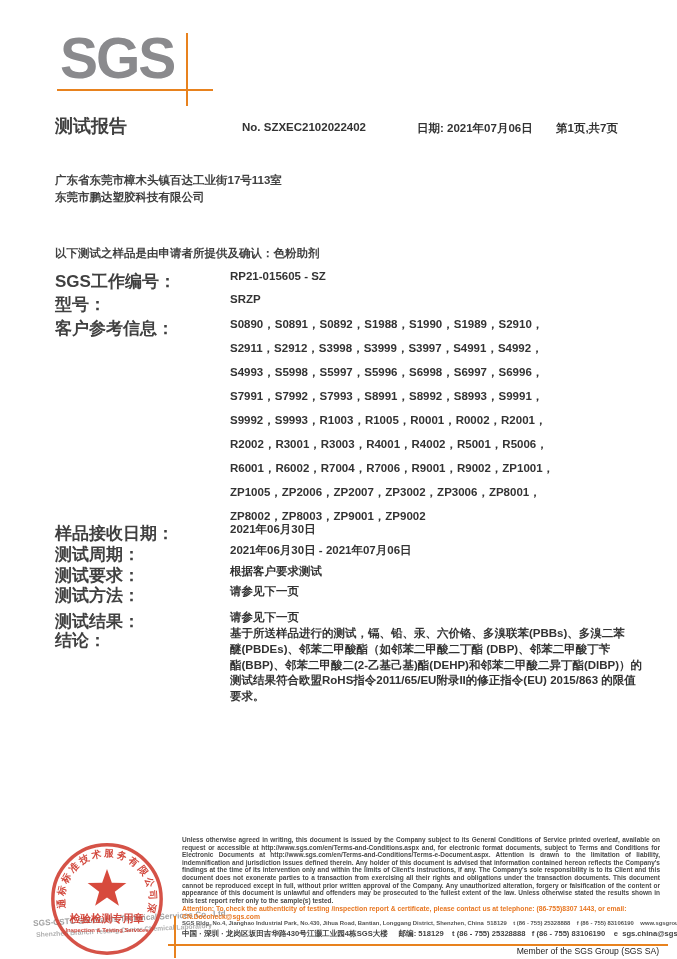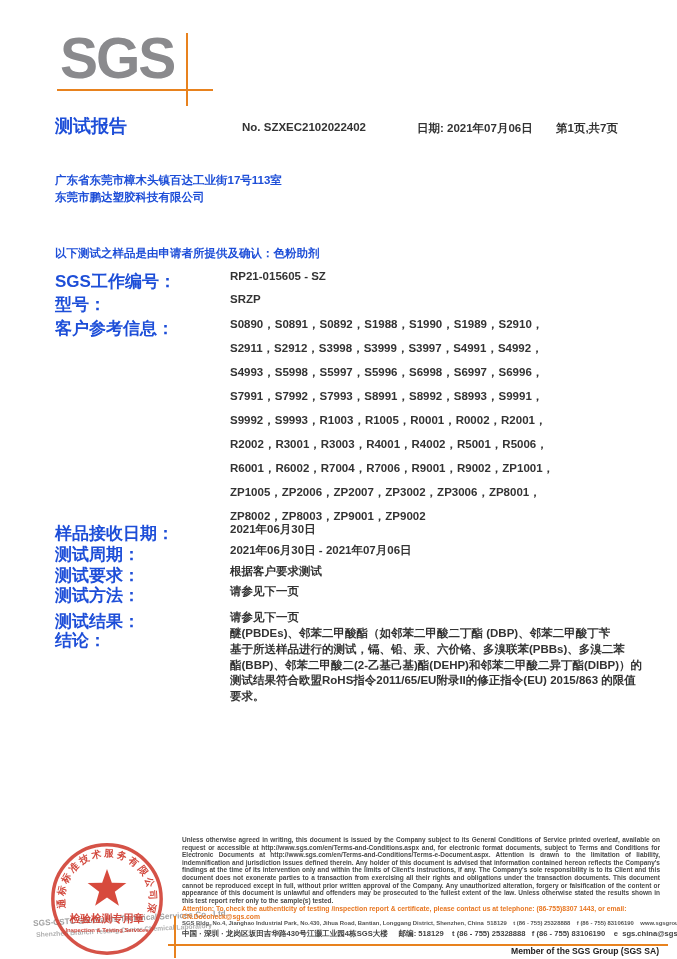--- a/index.html
+++ b/index.html
@@ -14,21 +14,21 @@
   .logo-vline{left:186px;top:33px;width:2px;height:73px;}
   .logo-hline{left:57px;top:89px;width:156px;height:2px;}
 
   
   .report-title{left:55px;top:114px;font-size:18px;font-weight:700;color:#222;}
   .hdr{top:121px;font-size:11.5px;font-weight:600;color:#333;}
   .hdr-no{left:216px;padding-left:26px;}
   .hdr-date{left:417px;}
   .hdr-page{left:556px;}
 
-  .cjk{font-weight:600;color:#1d4ed8;}
+  .cjk{font-weight:600;color:#404040;}
   .company{left:55px;top:150px;font-size:11.5px;margin-top:40px;}
   .company-addr{left:55px;top:173px;font-size:11.5px;}
 
   .statement{left:55px;top:246px;font-size:11.5px;}
 
   .flabel{left:55px;font-size:17px;}
   .fvalue{left:230px;font-size:11.5px;font-weight:600;color:#333;}
 
   .ref-lines{left:230px;top:312px;font-size:11.5px;font-weight:600;color:#333;line-height:24px;}
   .concl-lines{left:230px;top:626px;width:430px;font-size:11.5px;font-weight:600;color:#333;line-height:15.8px;}
@@ -38,21 +38,21 @@
             transform:rotate(-3deg);transform-origin:left top;white-space:nowrap;}
   .lab-branch{left:36px;top:931px;font-size:6.8px;font-weight:700;color:#b0b0b0;
             transform:rotate(-3deg);transform-origin:left top;white-space:nowrap;}
   .legal{left:182px;top:836px;width:478px;font-size:6.5px;line-height:7.6px;
          font-weight:700;color:#4a4a4a;text-align:justify;}
   .attention{margin-top:1px;color:#e87722;font-size:6.8px;line-height:7.8px;font-weight:700;text-align:left;}
   .addr-en{left:182px;top:920px;width:486px;font-size:5.9px;font-weight:700;color:#555;white-space:pre;}
   .addr-cn{left:182px;top:929px;width:486px;font-size:7.6px;font-weight:700;color:#444;white-space:pre;}
   .foot-vline{left:174px;top:916px;width:1.5px;height:42px;}
   .foot-hline{left:168px;top:944px;width:500px;height:1.5px;}
-  .member{right:18px;top:946px;font-size:8.6px;color:#222;font-weight:700;}
+  .member{right:18px;top:946px;font-size:8.6px;color:#222;font-weight:400;}
   .stamp-svg{left:48px;top:840px;}
 </style>
 </head>
 <body>
 
 <div class="page">
 
   <div class="abs logo-text">SGS</div>
   <div class="abs crop-line logo-vline"></div>
   <div class="abs crop-line logo-hline"></div>
@@ -96,22 +96,22 @@
   <div class="abs fvalue" style="top:564px">根据客户要求测试</div>
 
   <div class="abs flabel cjk" style="top:584px">测试方法：</div>
   <div class="abs fvalue" style="top:584px">请参见下一页</div>
 
   <div class="abs flabel cjk" style="top:610px">测试结果：</div>
   <div class="abs fvalue" style="top:610px">请参见下一页</div>
 
   <div class="abs flabel cjk" style="top:629px">结论：</div>
   <div class="abs concl-lines">
+    <div>基于所送样品进行的测试，镉、铅、汞、六价铬、多溴联苯(PBBs)、多溴二苯</div>
     <div>醚(PBDEs)、邻苯二甲酸酯（如邻苯二甲酸二丁酯 (DBP)、邻苯二甲酸丁苄</div>
-    <div>基于所送样品进行的测试，镉、铅、汞、六价铬、多溴联苯(PBBs)、多溴二苯</div>
     <div>酯(BBP)、邻苯二甲酸二(2-乙基己基)酯(DEHP)和邻苯二甲酸二异丁酯(DIBP)）的</div>
     <div>测试结果符合欧盟RoHS指令2011/65/EU附录II的修正指令(EU) 2015/863 的限值</div>
     <div>要求。</div>
   </div>
 
   <div class="abs lab-name">SGS-CSTC Standards Technical Services Co., Ltd.</div>
   <div class="abs lab-branch">Shenzhen Branch Testing Center Chemical Laboratory</div>
 
   <svg class="abs stamp-svg" width="118" height="118" viewBox="0 0 122 122">
     <circle cx="61" cy="61" r="56" fill="none" stroke="#cf3a2e" stroke-width="3.6" opacity="0.88"></circle>

